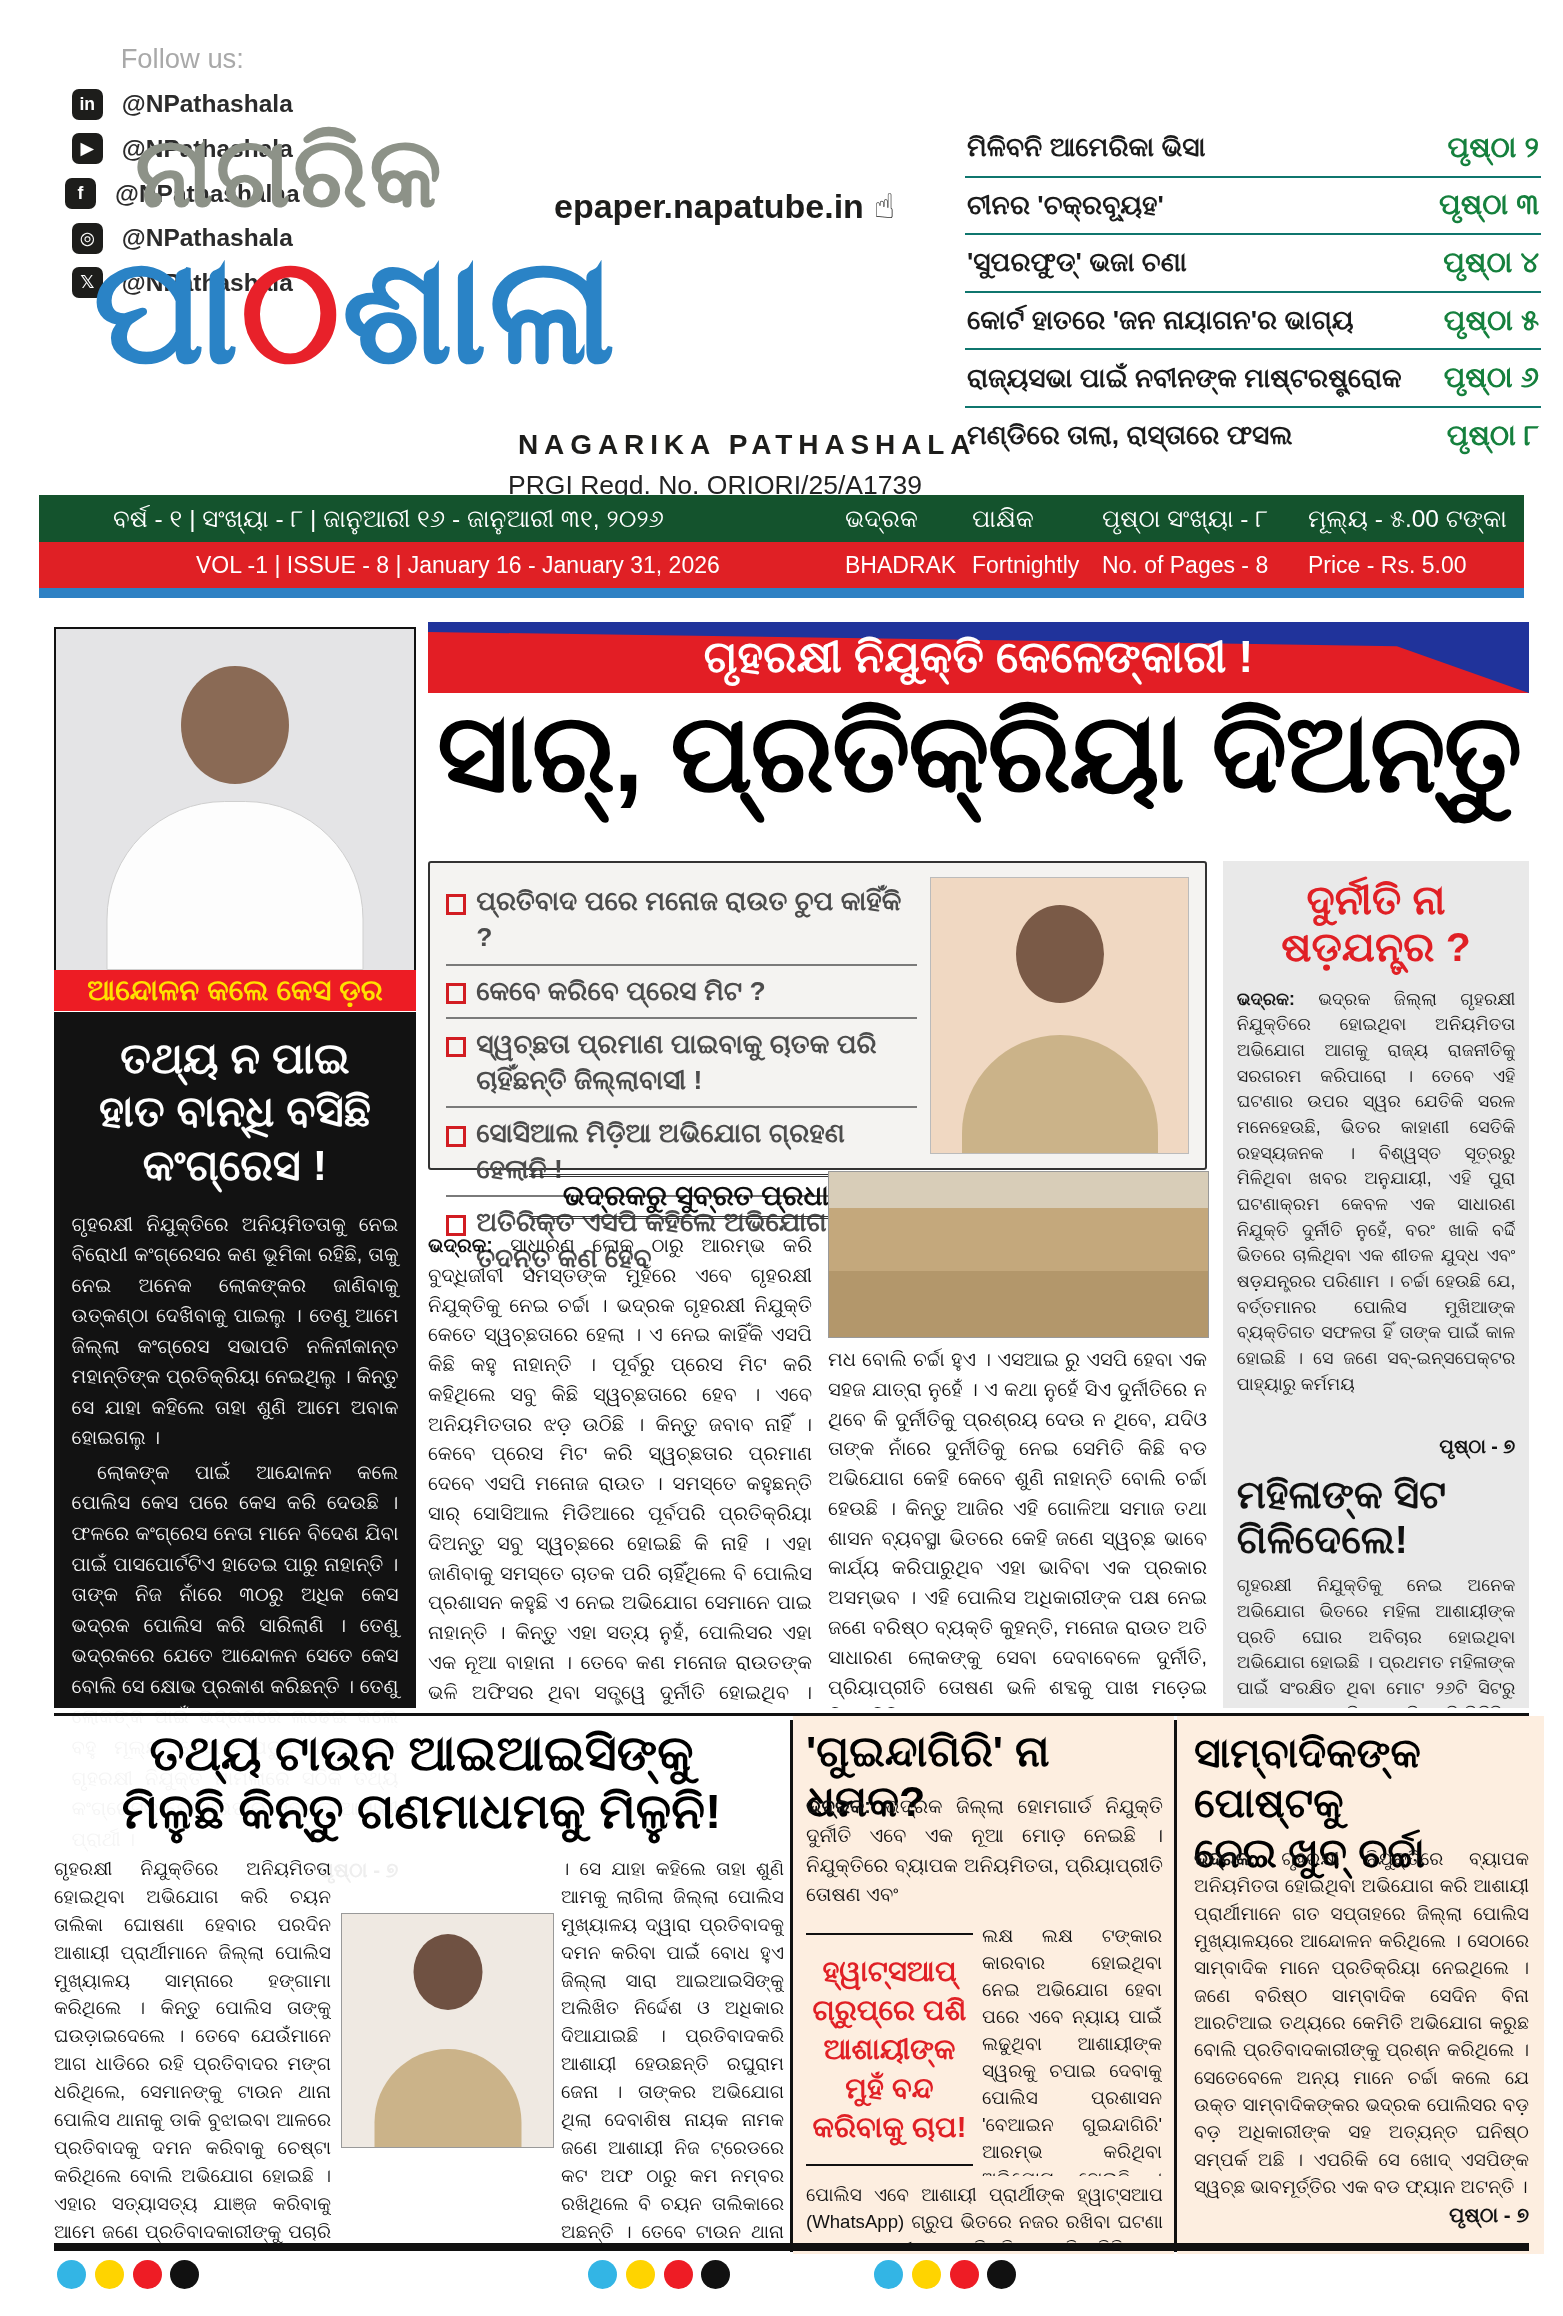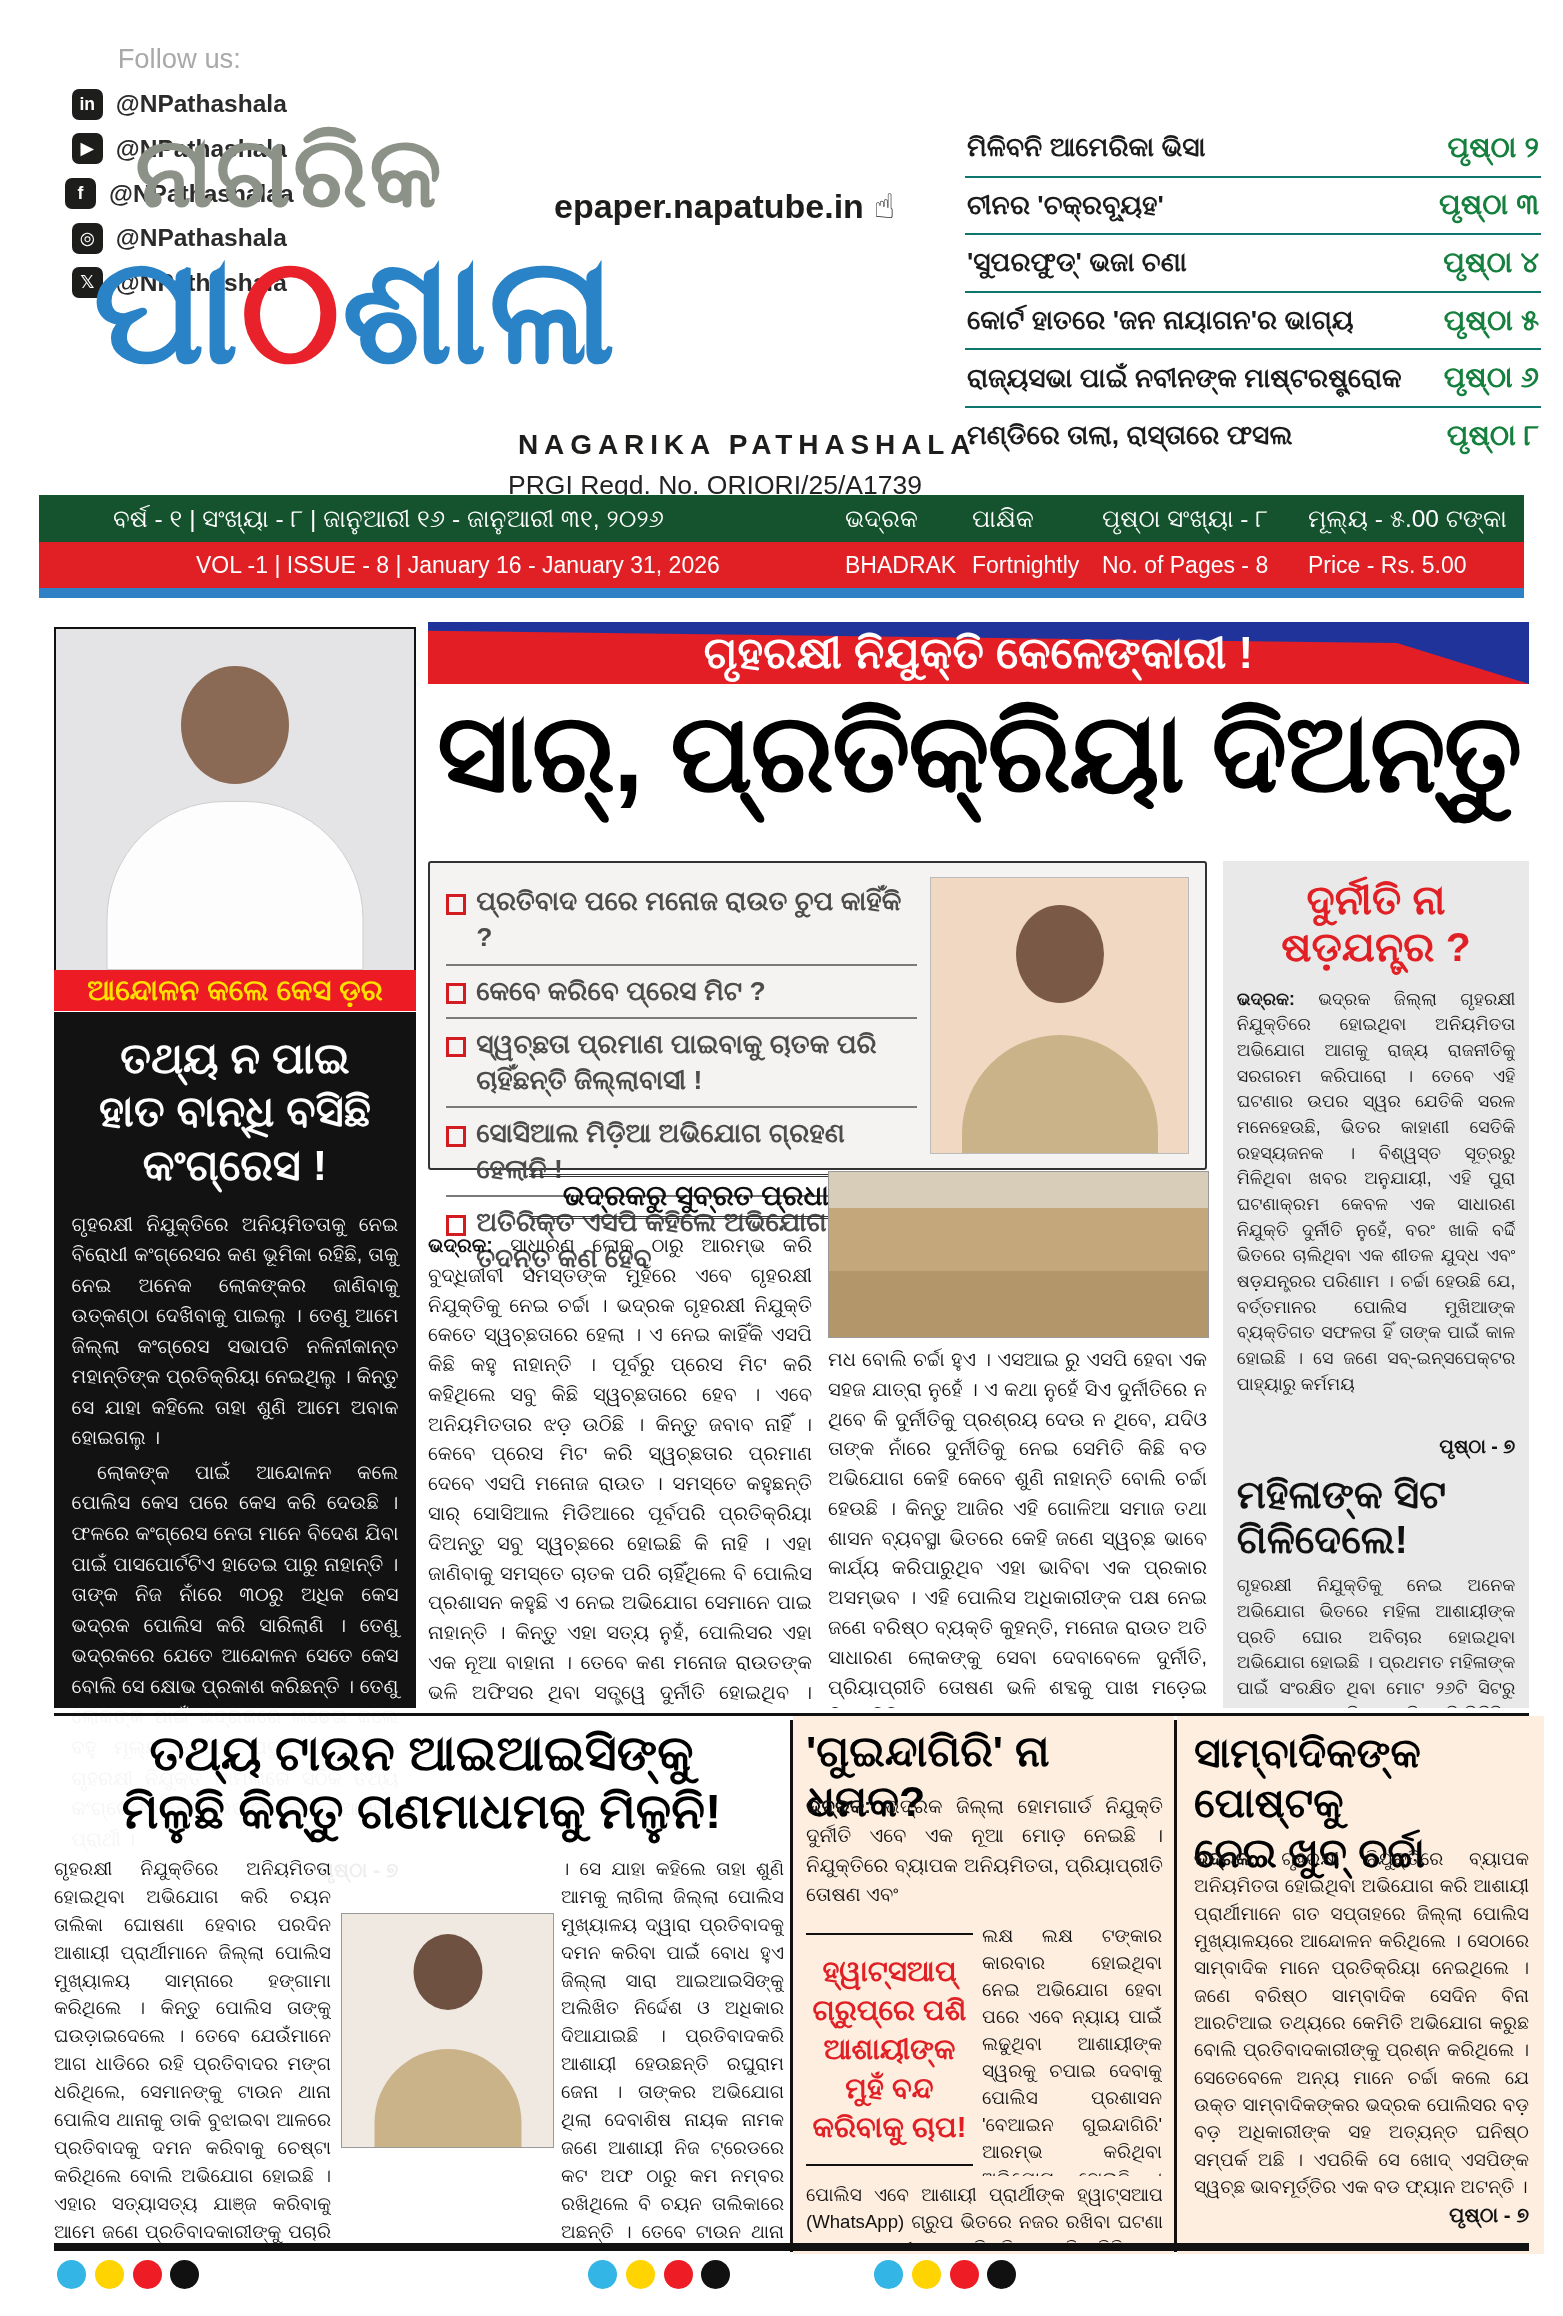--- a/index.html
+++ b/index.html
@@ -5,21 +5,21 @@
   html,body{margin:0;padding:0;background:#ffffff;}
   .page{position:relative;width:1563px;height:2316px;background:#fff;
         font-family:"Liberation Sans","DejaVu Sans",sans-serif;color:#111;overflow:hidden;}
   .abs{position:absolute;}
   .clip{overflow:hidden;}
   .jus{text-align:justify;}
 
   
   .social{left:65px;top:43px;display:flex;align-items:center;gap:13.7px;font-size:25.5px;flex-direction:column;}
   .social .follow{color:#a9a9a9;font-size:27.4px;}
-  .s-item{display:flex;align-items:center;gap:13px;}
+  .s-item{display:flex;align-items:center;gap:19px;}
   .s-ico{width:31px;height:31px;background:#1d1d1b;color:#fff;border-radius:6.9px;
          display:flex;align-items:center;justify-content:center;font-size:17.6px;font-weight:bold;}
   .s-handle{color:#2b2b2b;font-weight:600;font-size:24.5px;}
 
   
   .logo1{left:135px;top:116px;font-size:98px;font-weight:800;color:#8d9288;letter-spacing:2px;}
   .logo2{left:93px;top:225px;font-size:149px;font-weight:800;color:#2a83c6;letter-spacing:2px;}
   .logo2 .mid{color:#e8212a;}
   .site{left:554px;top:186px;font-size:34px;font-weight:800;color:#1d1d1b;display:flex;gap:9.8px;align-items:center;}
   .cursor{font-size:35px;}
@@ -48,21 +48,21 @@
   .cap-strip{left:54px;top:970px;width:362px;height:41px;background:#ed1c24;color:#ffe100;
              font-size:29px;font-weight:800;display:flex;align-items:center;justify-content:center;}
   .blackbox{left:54px;top:1012px;width:362px;height:696px;background:#121212;color:#f5f5f5;
             box-sizing:border-box;padding:19.6px 17.6px;}
   .bb-head{font-size:43px;font-weight:800;color:#fff;text-align:center;line-height:1.25;margin-bottom:15.7px;}
   .bb-body{font-size:19.6px;line-height:1.56;}
   .bb-body.ind{text-indent:25.5px;margin-top:3.9px;}
   .bb-ref{text-align:right;font-weight:800;font-size:20.6px;color:#eee;margin-top:3.9px;cursor:pointer;}
 
   
-  .kicker{left:428px;top:622px;width:1101px;height:62px;background:#20339b;position:absolute;}
+  .kicker{left:428px;top:622px;width:1101px;height:71px;background:#20339b;position:absolute;}
   .kicker .redband{position:absolute;inset:0;background:#e31e25;
                    clip-path:polygon(0 14%,88% 34%,100% 100%,0 100%);}
   .kicker .ktext{position:absolute;inset:0;display:flex;align-items:center;justify-content:center;
                  color:#fff;font-size:44px;font-weight:800;}
   .headline{left:428px;top:692px;width:1101px;text-align:center;font-size:110px;font-weight:800;
             letter-spacing:-2px;color:#000;line-height:1.1;}
 
   .bulletbox{left:428px;top:861px;width:779px;height:309px;background:#f4f3f1;border:2px solid #333;
              border-radius:3px;box-sizing:border-box;padding:13.7px 15.7px;display:flex;gap:13.7px;}
   .bullets{flex:1;list-style:none;margin:0;padding:0;}

